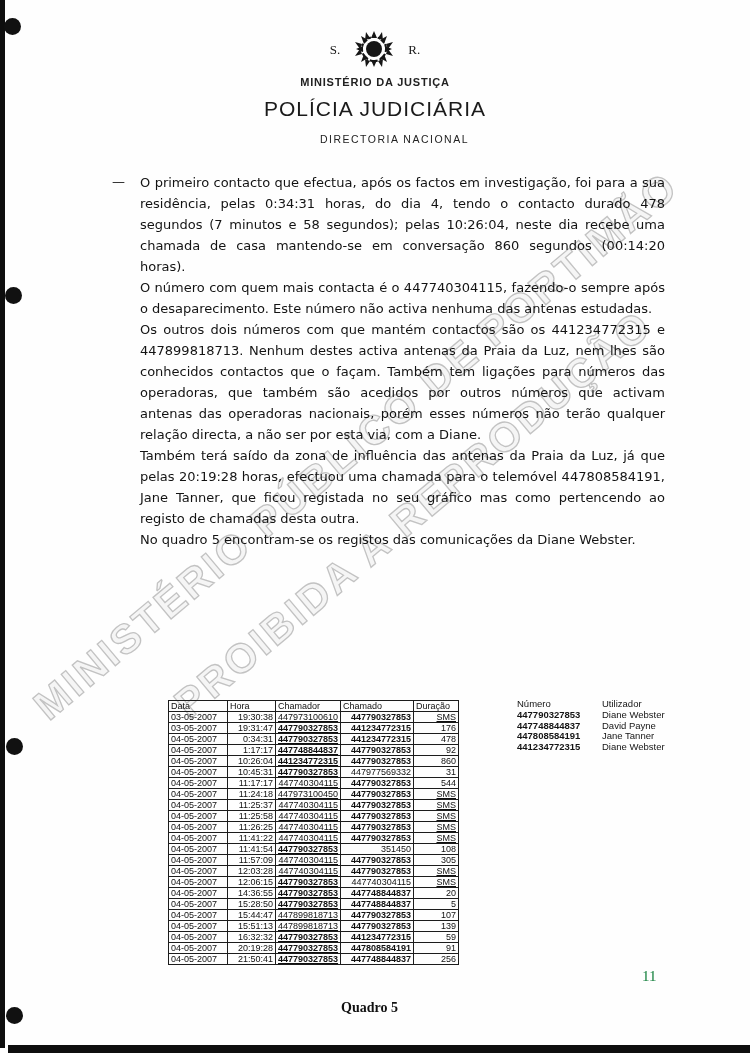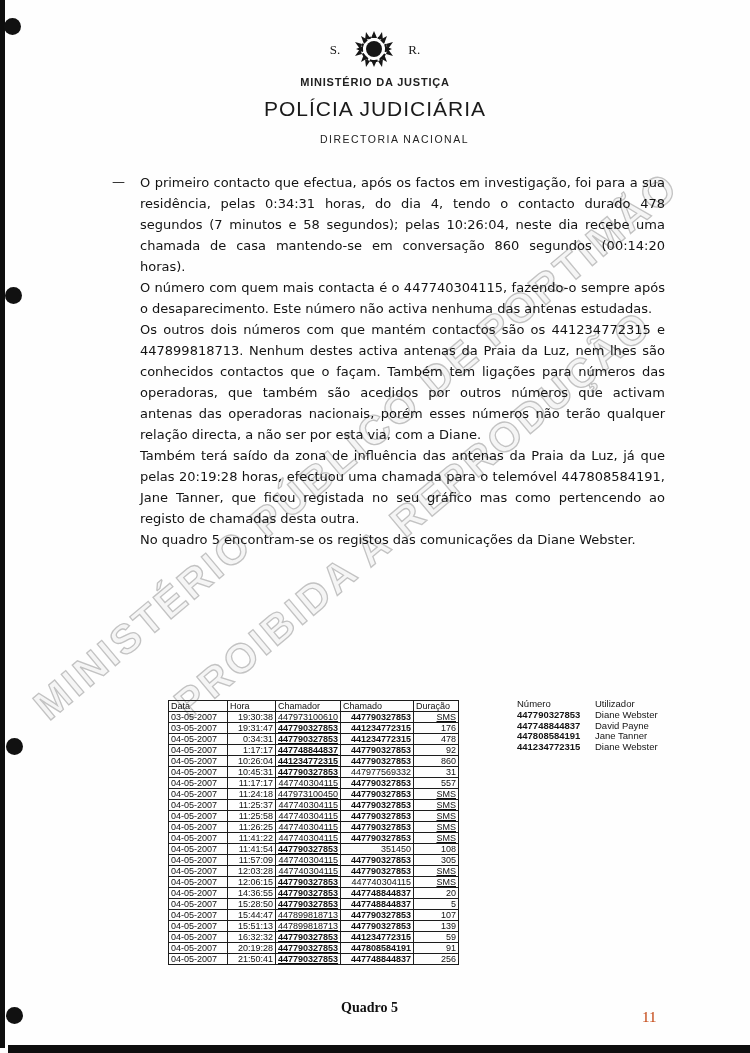--- a/index.html
+++ b/index.html
@@ -48,27 +48,27 @@
               font-family:"Liberation Sans", sans-serif; font-size:9px; color:#0f0f0f; }
   table.rec th, table.rec td { border:1px solid #1c1c1c; padding:0 2px; height:11px;
               line-height:10px; overflow:hidden; white-space:nowrap; font-weight:normal; text-align:left; }
   table.rec .al-r { text-align:right; }
   table.rec .al-l { text-align:right;text-decoration:underline; }
   table.rec .bold { font-weight:bold; }
 
   
   .legend { position:absolute; left:517px; top:699px; z-index:2;
             font-family:"Liberation Sans", sans-serif; font-size:9.5px; line-height:10.8px; color:#141414; }
-  .legend .lrow { display:grid; grid-template-columns:70px auto; column-gap:8px; white-space:nowrap; }
+  .legend .lrow { display:grid; grid-template-columns:70px auto; column-gap:15px; white-space:nowrap; }
   .legend .lnum { font-weight:bold; }
 
   .table-caption { position:absolute; left:341px; top:1000px; width:150px; text-align:left; z-index:2;
                    font-family:"Liberation Serif", serif; font-size:14px; font-weight:bold; color:#111; }
-  .page-number   { position:absolute; left:642px; top:1009px; z-index:2;
-                   font-family:"Liberation Serif", serif; font-size:15px; color:#c2410c; }
+  .page-number   { position:absolute; left:642px; top:968px; z-index:2;
+                   font-family:"Liberation Serif", serif; font-size:15px; color:#15803d; }
 </style>
 </head>
 <body>
 
 <div class="page">
 
   <div class="left-edge"></div>
   <div class="bottom-edge"></div>
   <div class="hole h1"></div>
   <div class="hole h2"></div>
@@ -166,21 +166,21 @@
             <td class="al-r">10:45:31</td>
             <td class="al-l bold">447790327853</td>
             <td class="al-r">447977569332</td>
             <td class="al-r">31</td>
           </tr>
           <tr>
             <td>04-05-2007</td>
             <td class="al-r">11:17:17</td>
             <td class="al-l">447740304115</td>
             <td class="al-r bold">447790327853</td>
-            <td class="al-r">557</td>
+            <td class="al-r">544</td>
           </tr>
           <tr>
             <td>04-05-2007</td>
             <td class="al-r">11:24:18</td>
             <td class="al-l">447973100450</td>
             <td class="al-r bold">447790327853</td>
             <td class="al-l">SMS</td>
           </tr>
           <tr>
             <td>04-05-2007</td>

